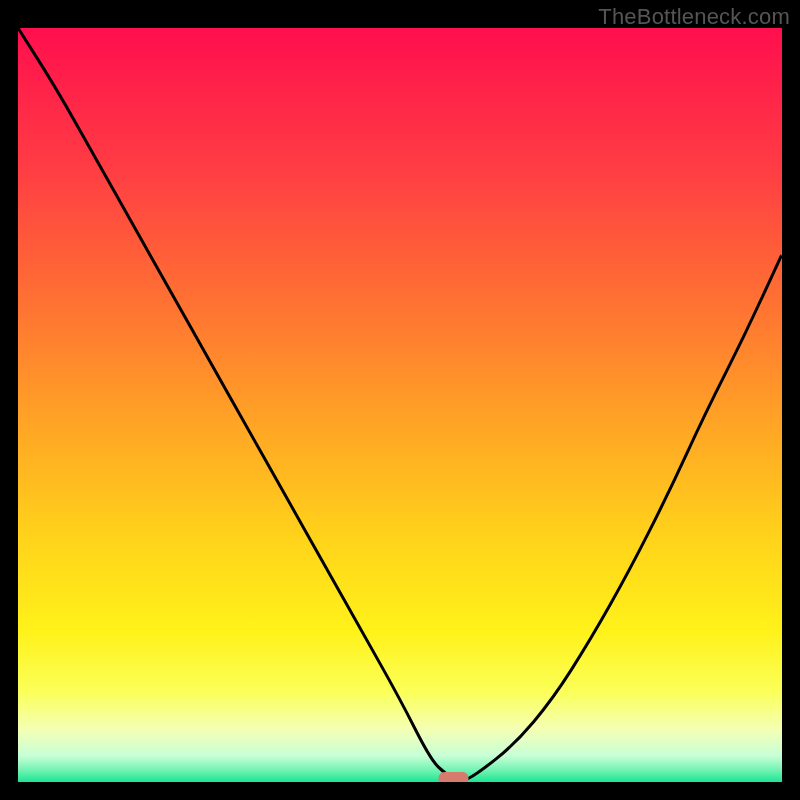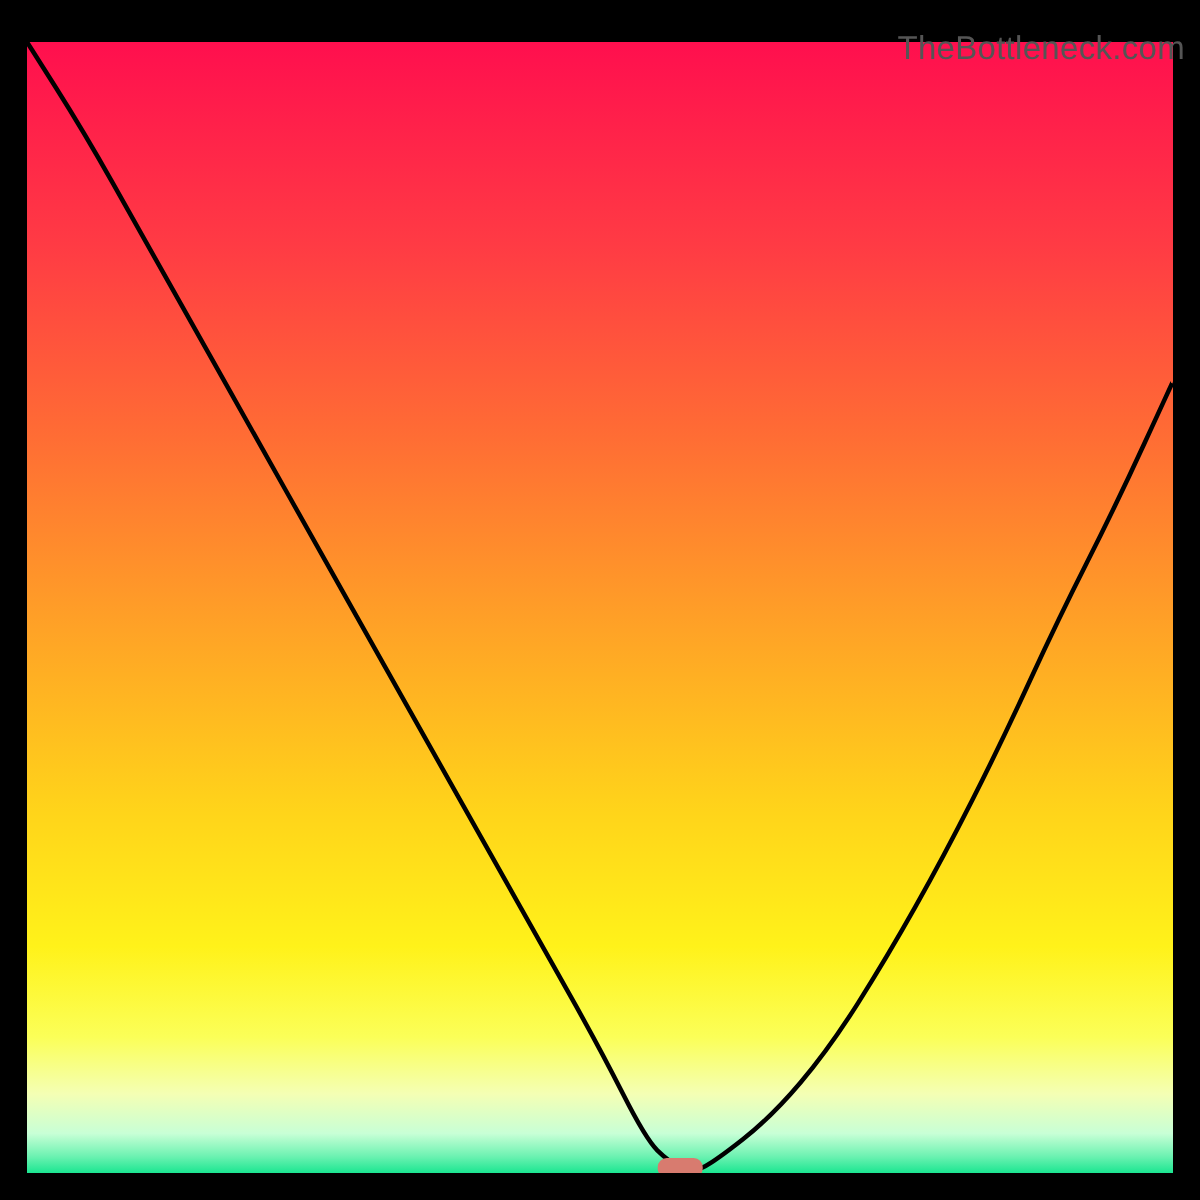--- a/index.html
+++ b/index.html
@@ -12,21 +12,21 @@
     overflow: hidden;
   }
   .frame {
     position: relative;
     width: 800px;
     height: 800px;
     background: #000;
   }
   .watermark {
     position: absolute;
-    top: 19px;
+    top: 4px;
     right: 10px;
     color: #555;
     font-size: 22px;
     font-weight: 500;
     letter-spacing: 0.2px;
     z-index: 10;
     user-select: none;
   }
   .plot {
     position: absolute;

